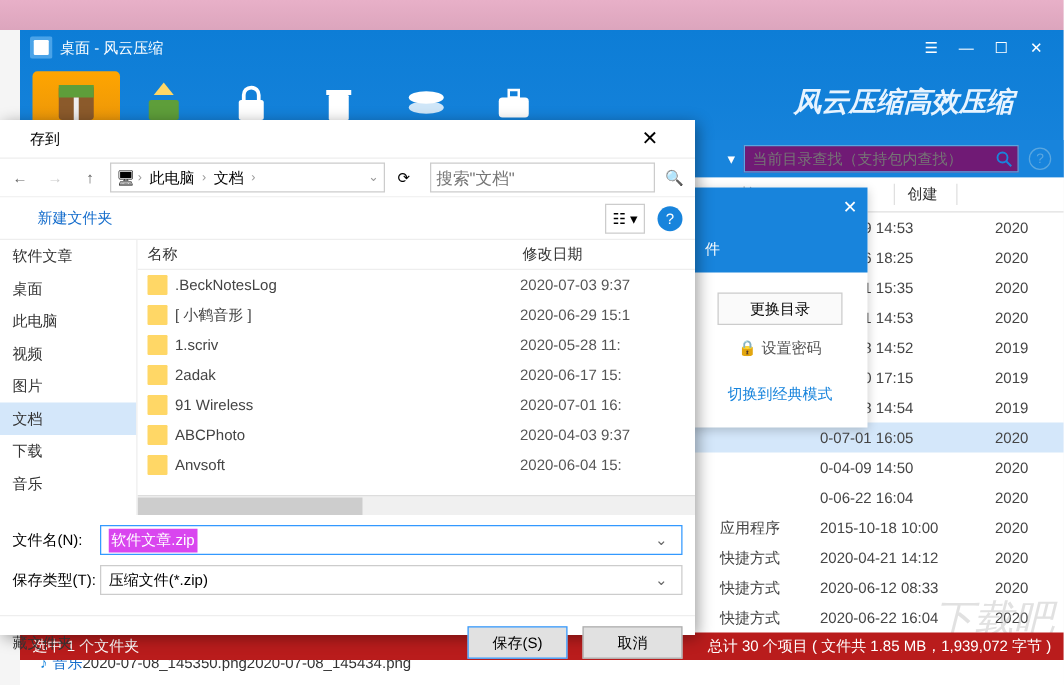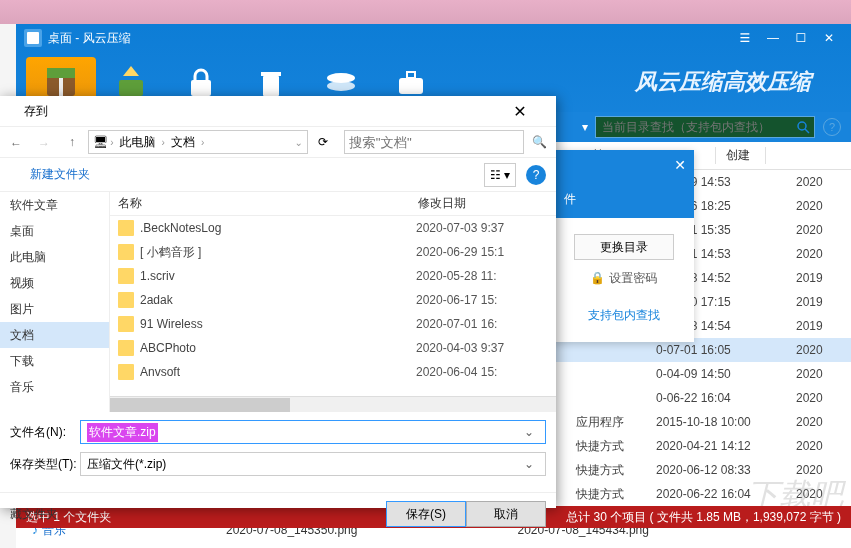--- a/index.html
+++ b/index.html
@@ -15,21 +15,21 @@
     
     .toolbar { display: flex; align-items: center; height: 60px; padding: 0 10px; }
     .tool-item { width: 70px; height: 50px; display: flex; align-items: center; justify-content: center; }
     .tool-item.active { background: linear-gradient(180deg, #ffa500, #e8940b); border-radius: 4px 4px 0 0; }
     .app-slogan { flex: 1; text-align: right; font-size: 22px; font-style: italic; font-weight: bold; color: #e8f4ff; padding-right: 30px; }
     
     
     .search-row { display: flex; align-items: center; height: 30px; padding: 0 10px; background: #1884dc; }
     .search-row .spacer { flex: 1; }
     .search-row .dd { width: 20px; height: 20px; color: #fff; display: flex; align-items: center; justify-content: center; }
-    .search-row .search-input { width: 220px; height: 22px; border: 1px solid #5aa7e0; background: #14532d; padding: 0 24px 0 6px; font-size: 12px; color: #999; }
+    .search-row .search-input { width: 220px; height: 22px; border: 1px solid #5aa7e0; background: #701a75; padding: 0 24px 0 6px; font-size: 12px; color: #999; }
     .search-row .search-btn { width: 24px; height: 22px; display: flex; align-items: center; justify-content: center; margin-left: -24px; }
     .help-circle { width: 18px; height: 18px; border-radius: 50%; border: 1.5px solid #5aa7e0; color: #5aa7e0; display: flex; align-items: center; justify-content: center; font-size: 11px; margin-left: 8px; }
     
     
     .file-area { position: absolute; top: 142px; left: 16px; right: 0; bottom: 0; background: #fff; }
     .file-header { display: flex; height: 28px; border-bottom: 1px solid #e0e0e0; align-items: center; font-size: 12px; color: #333; padding-left: 560px; }
     .file-header .col { padding: 0 10px; border-right: 1px solid #e0e0e0; }
     .file-rows { padding-top: 0; }
     .frow { display: flex; align-items: center; height: 24px; padding-left: 560px; font-size: 12px; color: #444; }
     .frow .c1 { width: 80px; }
@@ -88,29 +88,29 @@
     .sd-bottom { padding: 8px 10px; }
     .sd-field { display: flex; align-items: center; margin-bottom: 8px; }
     .sd-field .lbl { width: 70px; }
     .sd-field .inp { flex: 1; height: 24px; border: 1px solid #3399ff; padding: 0 6px; background: #fff; }
     .sd-field .sel { flex: 1; height: 24px; border: 1px solid #ccc; padding: 0 6px; background: #fff; display: flex; align-items: center; }
     .sd-field .dd-arr { width: 20px; text-align: center; color: #666; }
     
     .sd-actions { display: flex; align-items: center; padding: 8px 10px; border-top: 1px solid #eee; }
     .sd-actions .hide-f { color: #333; }
     .sd-actions .sp { flex: 1; }
-    .sd-actions .btn { width: 80px; height: 26px; border: 1px solid #adadad; background: #e1e1e1; margin-left: 0; display: flex; align-items: center; justify-content: center; cursor: pointer; }
+    .sd-actions .btn { width: 80px; height: 26px; border: 1px solid #adadad; background: #e1e1e1; margin-left: 12px; display: flex; align-items: center; justify-content: center; cursor: pointer; }
     .sd-actions .btn.primary { border: 1px solid #3399ff; }
     
     
     .status-bar { position: absolute; bottom: 20px; left: 16px; right: 0; height: 22px; background: #b91c1c; color: #fff; display: flex; align-items: center; padding: 0 10px; z-index: 40; }
     .status-bar .sp { flex: 1; }
     
     
-    .bottom-strip { position: absolute; bottom: 0; left: 16px; right: 0; height: 36px; background: #fff; color: #156dcc; display: flex; align-items: center; padding: 0 16px; gap: 160px; }
+    .bottom-strip { position: absolute; bottom: 0; left: 16px; right: 0; height: 36px; background: #fff; color: #156dcc; display: flex; align-items: center; padding: 0 16px; }
     .bottom-strip .music-ico { color: #1884dc; margin-right: 4px; }
     
     
     .watermark { position: absolute; right: 8px; bottom: 30px; font-size: 32px; color: rgba(180,180,180,0.4); font-style: italic; pointer-events: none; }
     
     
     .pink-bg { position: absolute; top: 0; left: 0; right: 0; height: 24px; background: linear-gradient(180deg, #e8b0c8, #dca5bd); z-index:-1; }
     
     svg { display: block; }
   </style>
@@ -274,21 +274,21 @@
       <span>件</span>
     </div>
   <div class="sp-body">
     <div class="sp-btn">
         <span>更换目录</span>
       </div>
     <div class="sp-lock">
       <span style="color:#e8940b">🔒</span>
       <span>设置密码</span>
     </div>
-    <div class="sp-link"><span>支持包内查找</span></div>
+    <div class="sp-link"><span>切换到经典模式</span></div>
   </div>
 </div>
 
 <div class="save-dialog">
   <div class="sd-title">
     <span class="t">存到</span>
     <span class="x">✕</span>
   </div>
   <div class="sd-nav">
     <span class="nav-btn">←</span>

